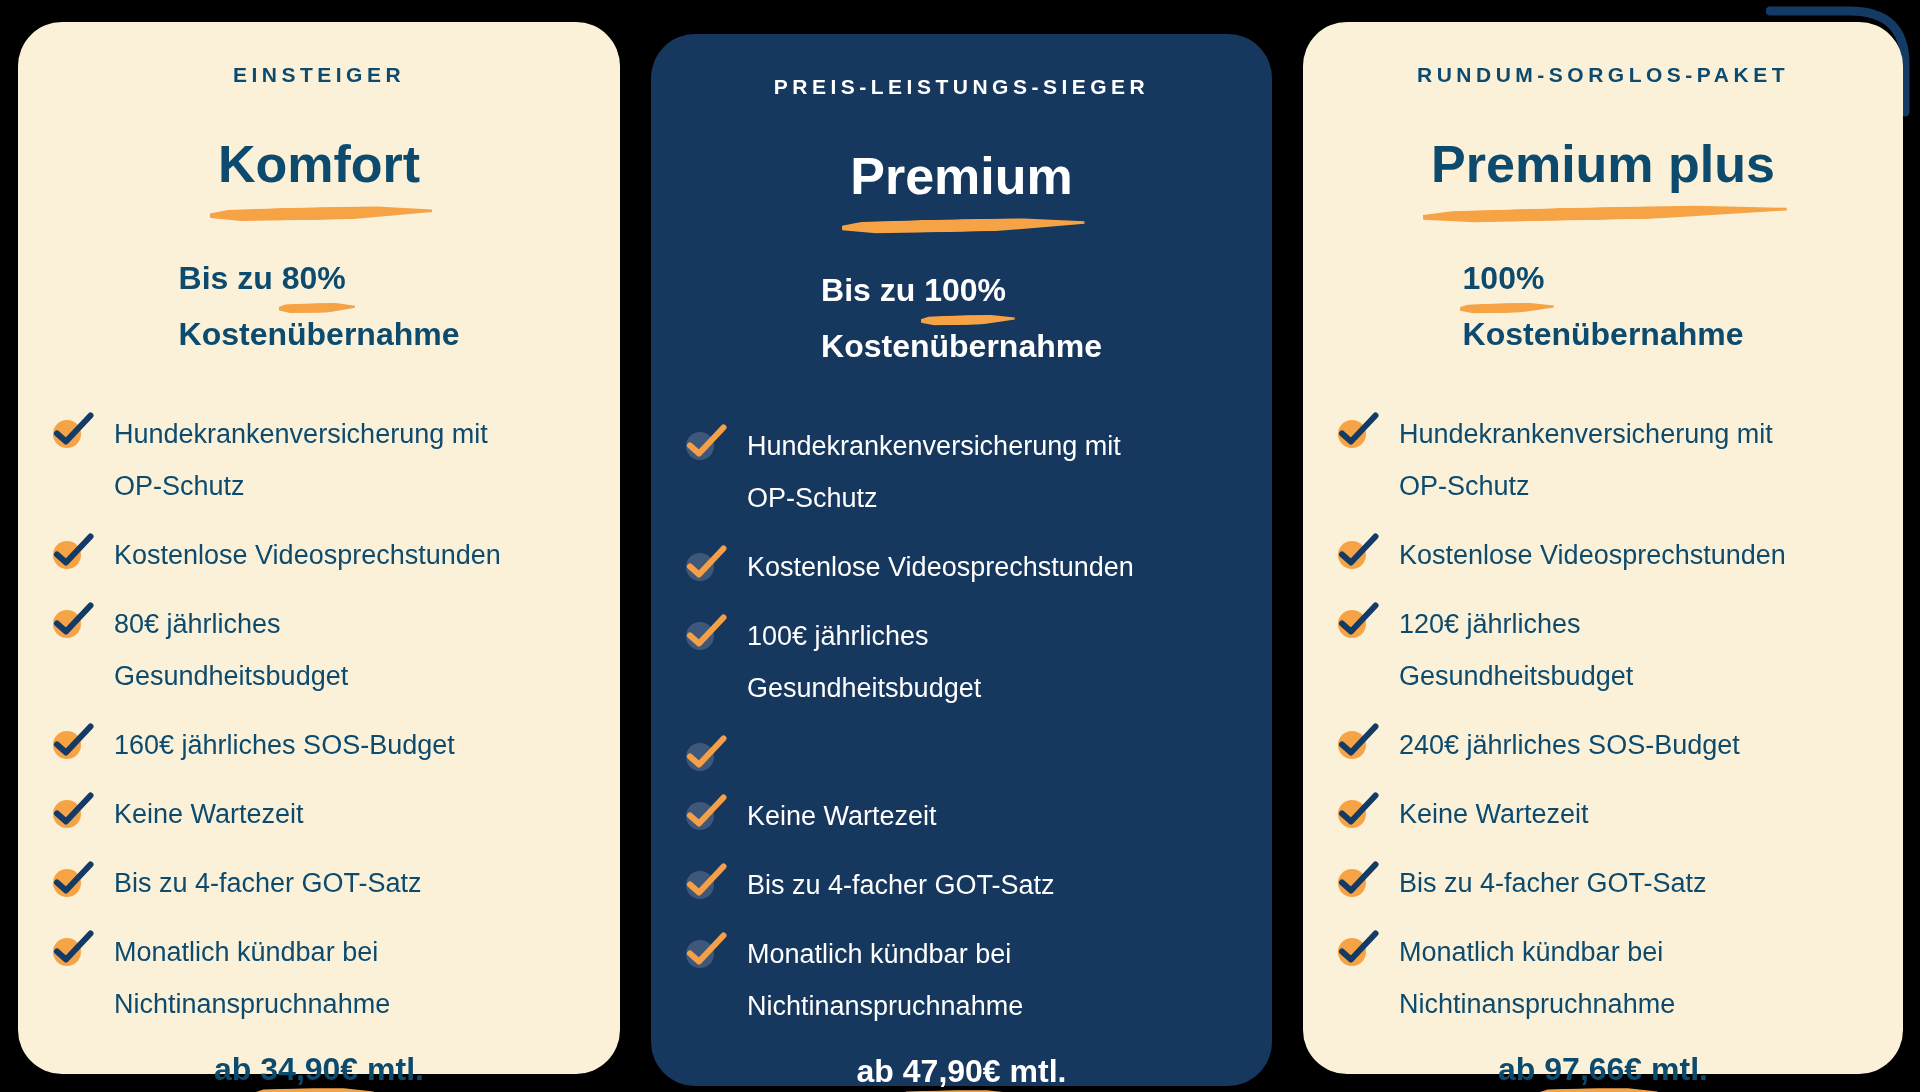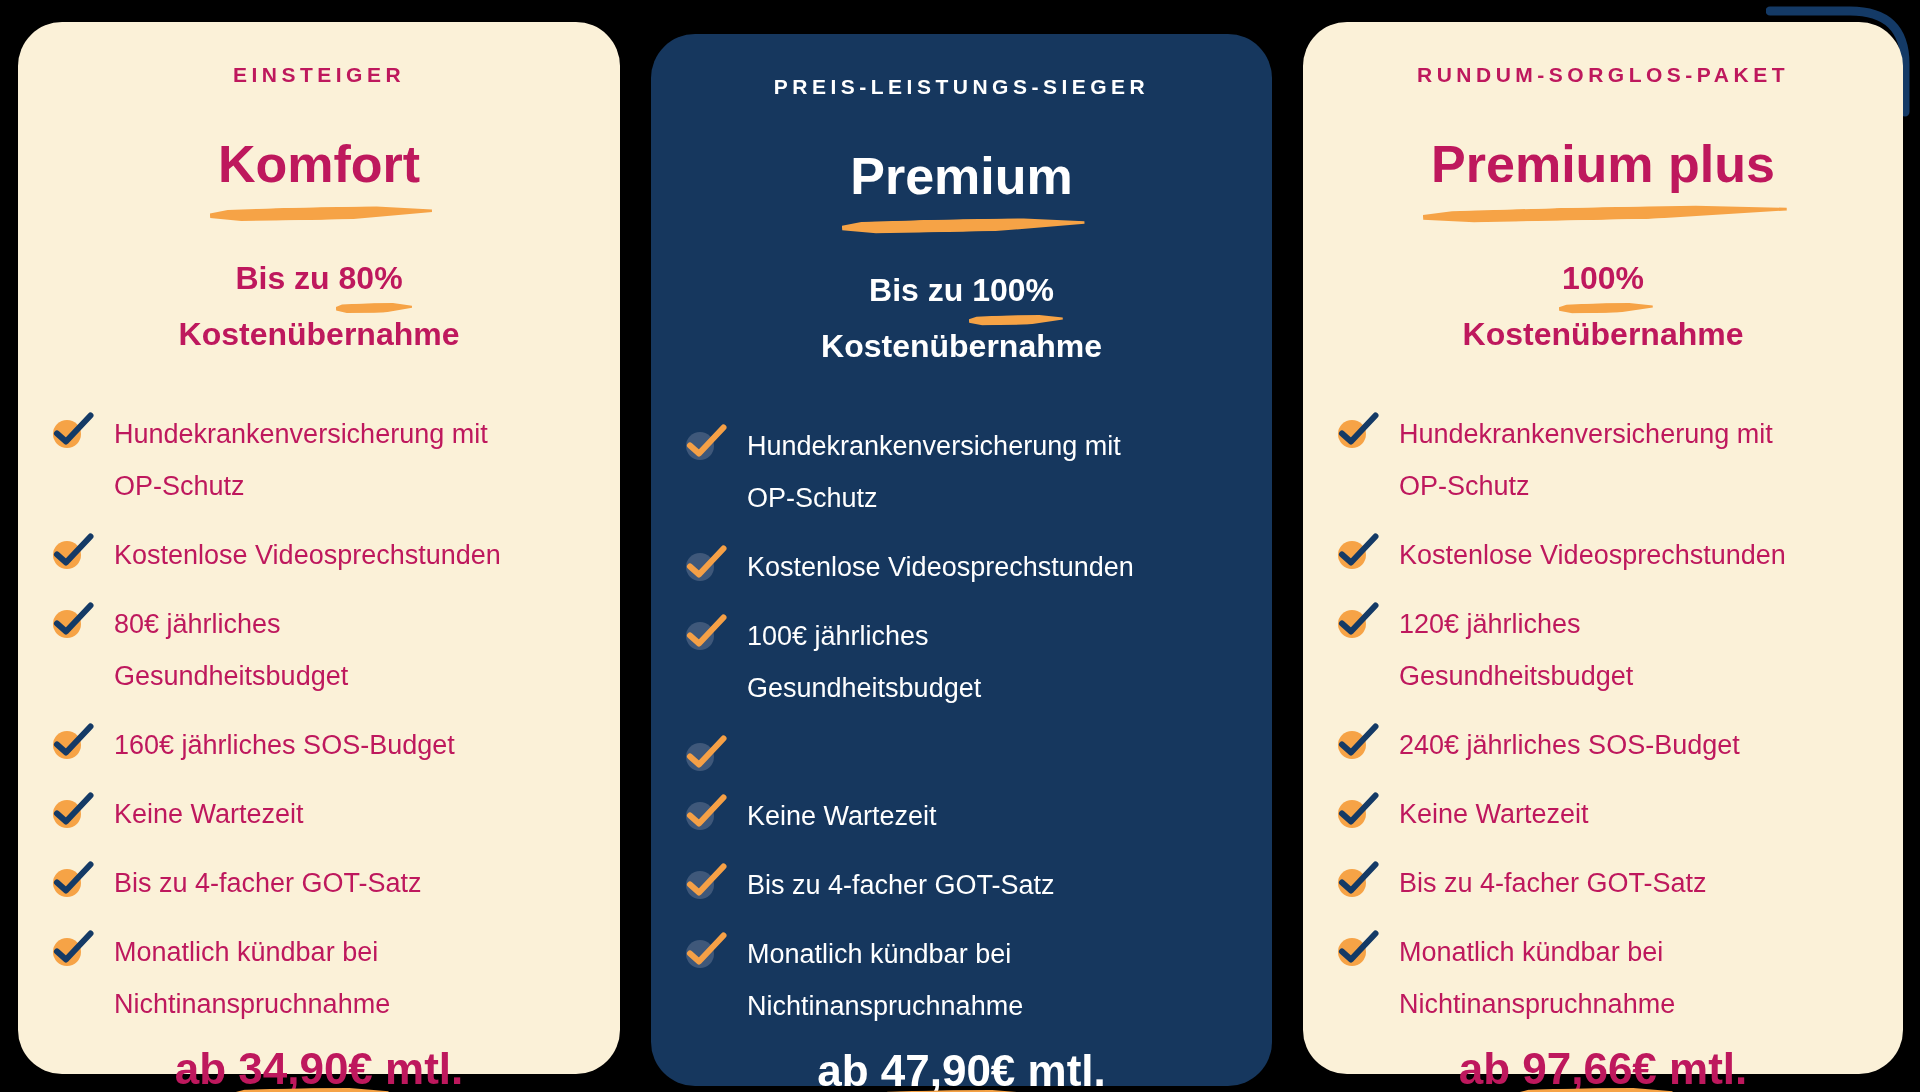--- a/index.html
+++ b/index.html
@@ -1,45 +1,45 @@
 <!DOCTYPE html>
 <html><head>
 <meta charset="utf-8">
 <style>
   html,body { margin:0; padding:0; background:#000; }
   body { width:1920px; height:1092px; overflow:hidden; font-family:"Liberation Sans", sans-serif; }
   .stage { position:relative; width:1920px; height:1092px; background:#000; }
   .cards { position:absolute; left:18px; top:22px; display:flex; gap:31px; }
-  .card { box-sizing:border-box; height:1052px; border-radius:44px; background:#FBF1D8; color:#be185d;
+  .card { box-sizing:border-box; height:1052px; border-radius:44px; background:#FBF1D8; color:#0c4a6e;
           display:flex; flex-direction:column; align-items:center;
           --circle:#F6A346; --check:#143A66; }
   .card.dark { background:#16375E; color:#FFFFFF;margin-top:12px; --circle:#3F587A; --check:#F5A046; }
   .card.c1 { width:602px; } .card.c2 { width:621px; } .card.c3 { width:600px; }
 
   .badge { margin-top:42px; font-size:21px; font-weight:700; letter-spacing:4.5px; line-height:22px; text-align:center; }
   .title-wrap { position:relative; margin-top:50px; line-height:56px; }
   .title { font-size:52px; font-weight:700; }
 
   .brush { position:absolute; background:#F6A346;
            clip-path: polygon(0% 30%, 8% 6%, 40% 0%, 75% 6%, 100% 38%, 100% 58%, 62% 100%, 14% 94%, 0% 66%); }
   .brush-title { left:-8px; right:-12px; bottom:-15px; height:13px; transform:rotate(-1.3deg); }
   .brush-sub   { left:-3px; right:-9px; bottom:-7px; height:10px; transform:rotate(-1.5deg); }
   .brush-price { left:-6px; right:-16px; bottom:-9px; height:12px; transform:rotate(-1deg); }
 
-  .subtitle { margin-top:45px; text-align:center; font-size:32px; font-weight:700; line-height:56px; }
+  .subtitle { margin-top:45px; font-size:32px; font-weight:700; line-height:56px; }
   .u-wrap { position:relative; display:inline-block; }
 
   .features { width:100%; margin-top:46px; padding:0 26px 0 33px; box-sizing:border-box; }
   .feature { display:flex; align-items:flex-start; margin-bottom:17px; }
   .check { width:44px; height:40px; flex:0 0 44px; margin-top:2px; }
   .icon-circle { fill:var(--circle); }
   .icon-check { fill:none; stroke:var(--check); stroke-width:6; stroke-linecap:round; stroke-linejoin:round; }
   .feature-text { margin-left:19px; font-size:27px; line-height:52px; white-space:pre-line; }
 
-  .price { position:relative; margin-top:auto; margin-bottom:34px; font-size:44px; font-weight:700; line-height:44px; text-align:center; }
+  .price { position:relative; margin-top:auto; margin-bottom:34px; font-size:32px; font-weight:700; line-height:44px; text-align:center; }
 
   .corner-decor { position:absolute; top:2px; right:6px; }
   .corner-path { fill:none; stroke:#143A66; stroke-width:9; stroke-linecap:round; }
 </style>
 </head>
 <body>
 
 <div class="stage">
 
   <svg class="corner-decor" width="148" height="116" viewBox="0 0 148 116" aria-hidden="true">

